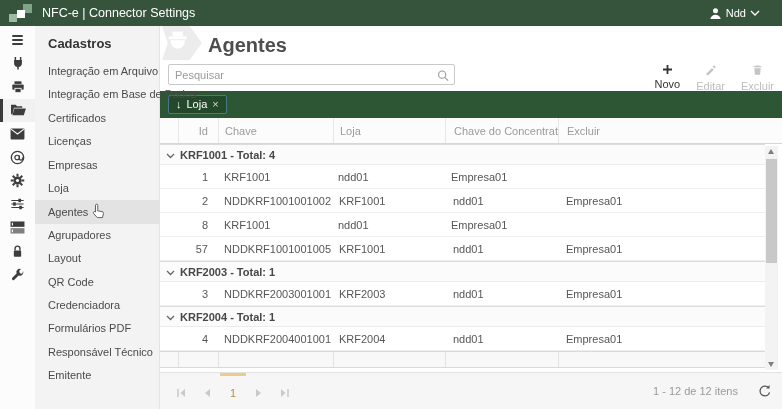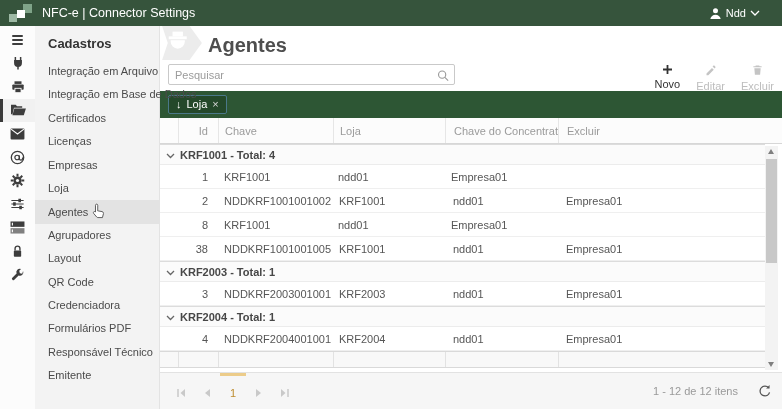--- a/index.html
+++ b/index.html
@@ -308,21 +308,21 @@
           </div>
           <div class="data-row">
             <div class="dc c0"></div>
             <div class="dc c1">8</div>
             <div class="dc c3">KRF1001</div>
             <div class="dc c4">ndd01</div>
             <div class="dc c5">Empresa01</div>
           </div>
           <div class="data-row">
             <div class="dc c0"></div>
-            <div class="dc c1">38</div>
+            <div class="dc c1">57</div>
             <div class="dc c2">NDDKRF1001001005</div>
             <div class="dc c3">KRF1001</div>
             <div class="dc c4">ndd01</div>
             <div class="dc c5">Empresa01</div>
           </div>
           <div class="group-row">
             <span><svg width="9" height="6" viewBox="0 0 9 6">
                 <path d="M1 1l3.5 3.5L8 1" fill="none" stroke="#666" stroke-width="1.3"></path>
               </svg></span>
             <span>KRF2003 - Total: 1</span>

